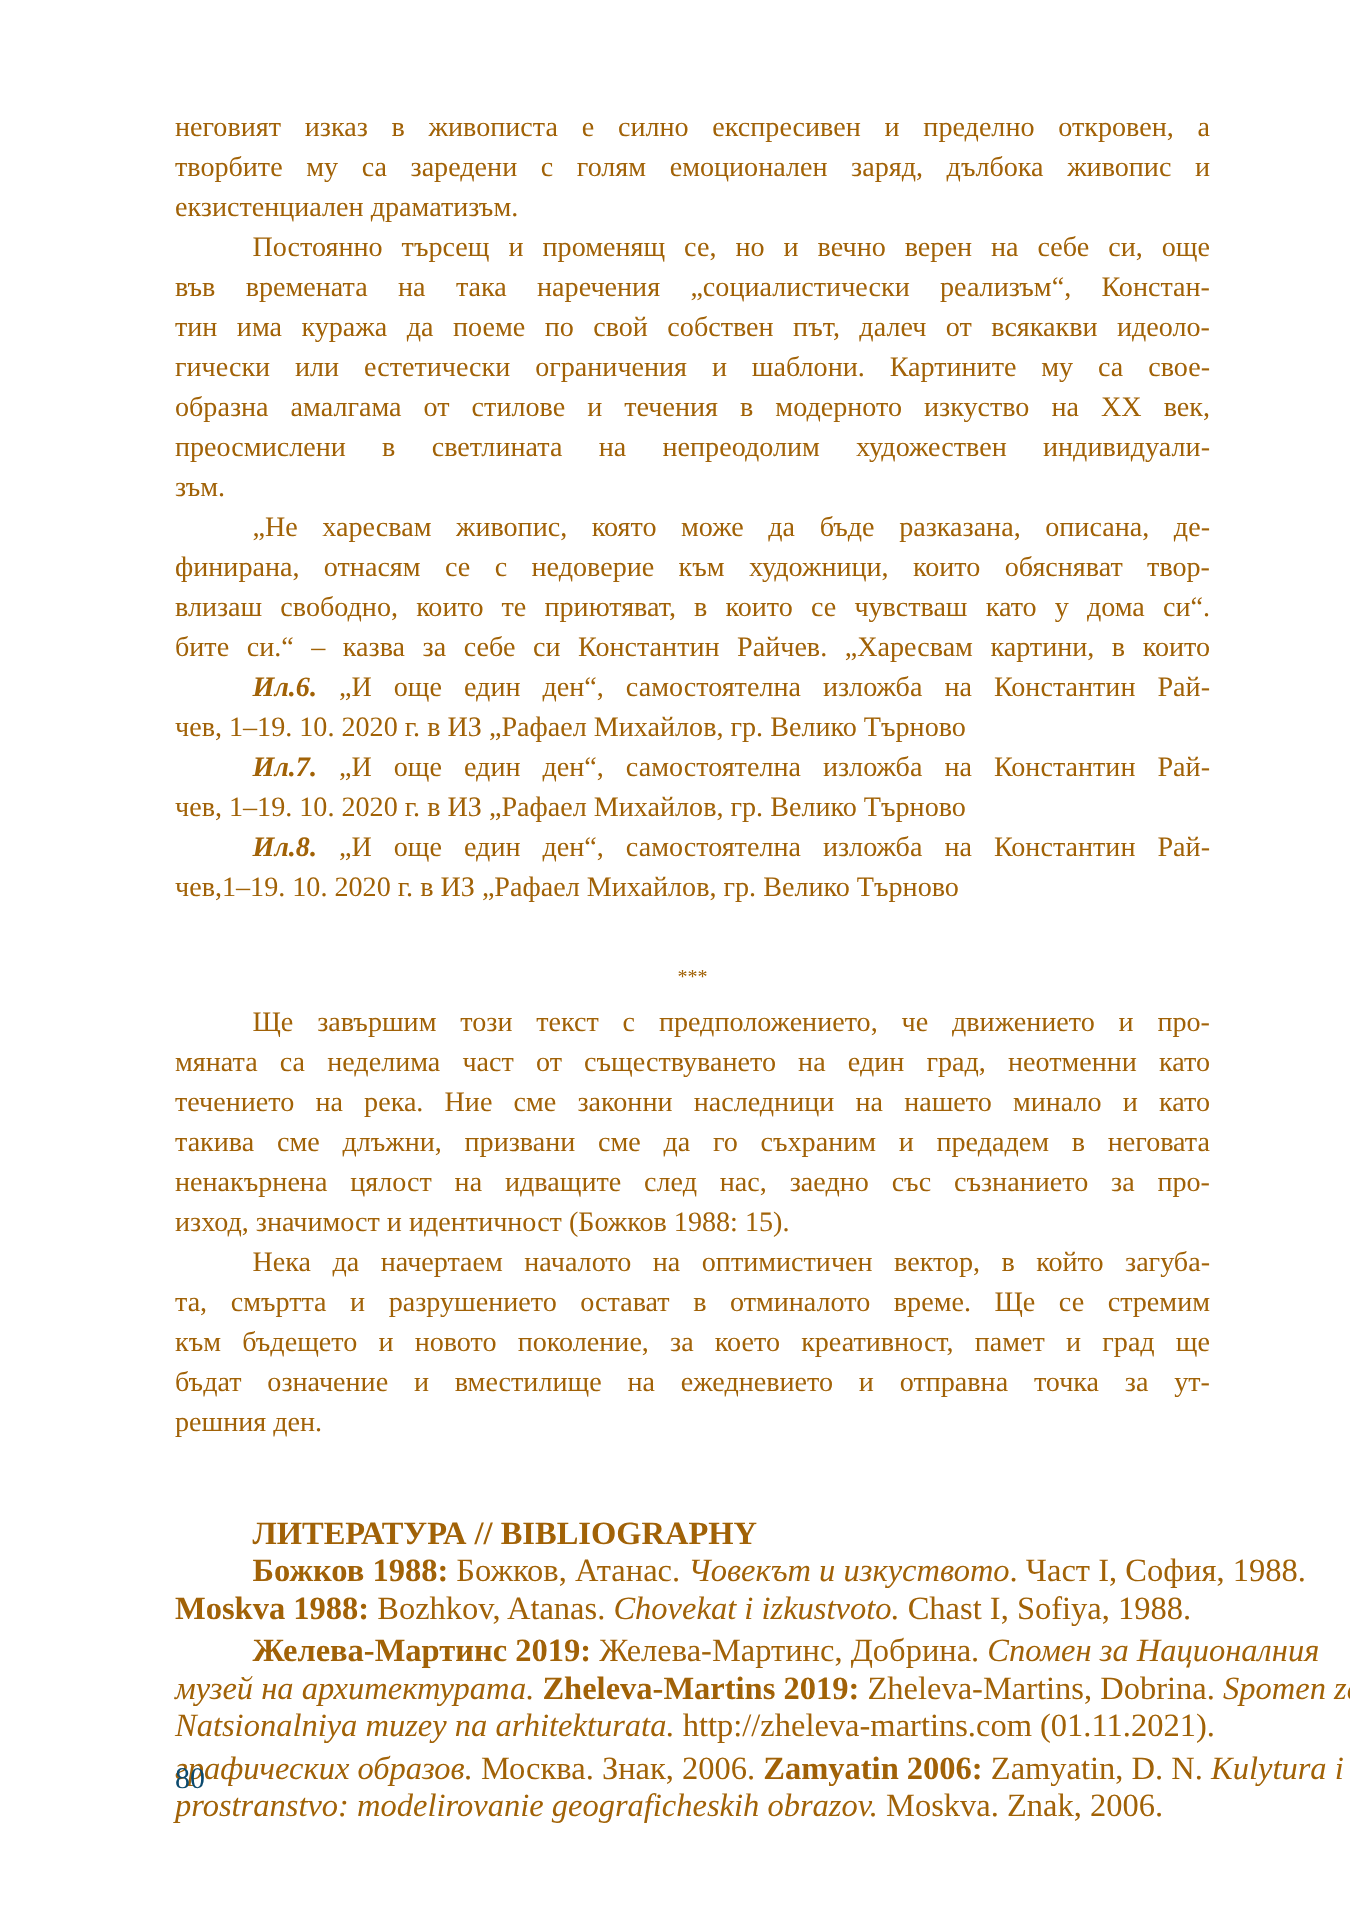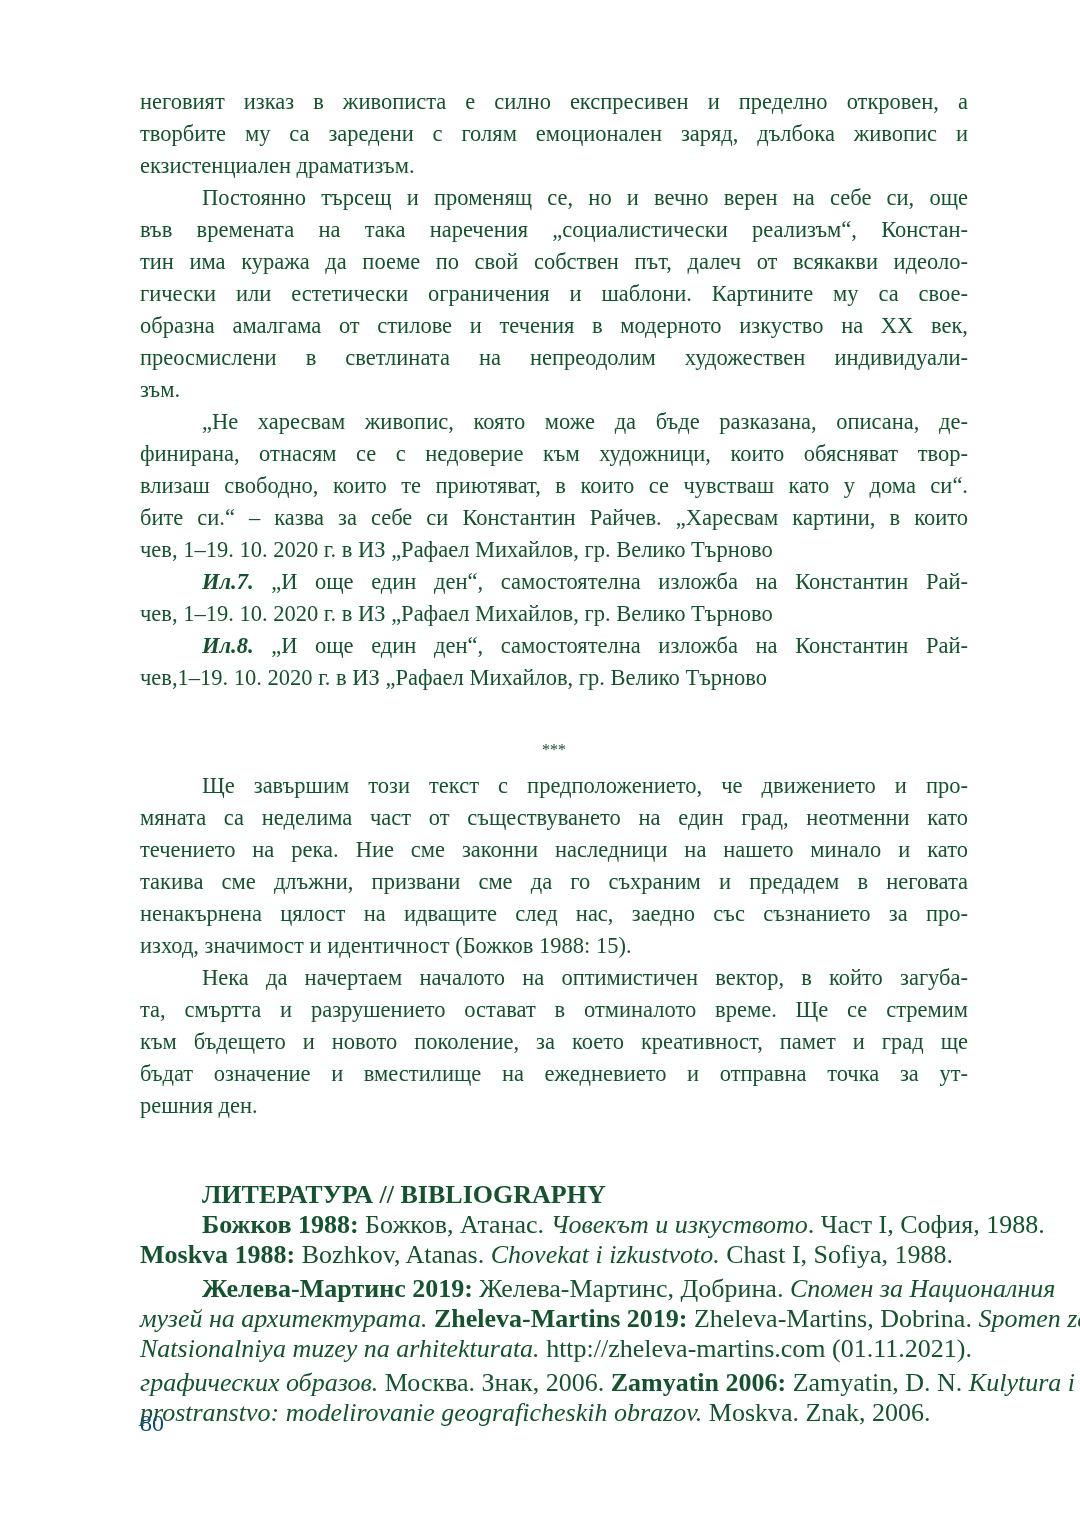--- a/index.html
+++ b/index.html
@@ -1,20 +1,20 @@
 <!DOCTYPE html>
 <html><head>
 <meta charset="utf-8">
 <style>
   html, body { margin: 0; padding: 0; background: #ffffff; }
   body { width: 1080px; height: 1534px; position: relative; overflow: hidden; }
   .page {
     position: absolute; left: 140px; top: 86px; width: 828px;
     font-family: "Liberation Serif", "DejaVu Serif", serif;
-    color: #14532d;
+    color: #a16207;
   }
   .body-text { font-size: 22.5px; line-height: 32px; }
   .line {
     display: block; white-space: nowrap; text-align: justify;
     text-align-last: justify; height: 32px; overflow: visible;
   }
   .line.last { text-align-last: left; }
   .indent { padding-left: 62px; }
   .sep { text-align: center; font-size: 16px; height: 32px; line-height: 32px; margin-top: 10px; margin-bottom: 4px; }
   .gap-small { height: 30px; }
@@ -50,20 +50,21 @@
     </div>
 
     <div>
       <span class="line indent">„Не харесвам живопис, която може да бъде разказана, описана, де-</span>
       <span class="line">финирана, отнасям се с недоверие към художници, които обясняват твор-</span>
       <span class="line">влизаш свободно, които те приютяват, в които се чувстваш като у дома си“.</span>
       <span class="line">бите си.“ – казва за себе си Константин Райчев. „Харесвам картини, в които</span>
     </div>
 
     <div>
+      <span class="line indent"><b><i>Ил.6.</i></b> <span>„И още един ден“, самостоятелна изложба на Константин Рай-</span></span>
       <span class="line last">чев, 1–19. 10. 2020 г. в ИЗ „Рафаел Михайлов, гр. Велико Търново</span>
     </div>
     <div>
       <span class="line indent"><b><i>Ил.7.</i></b> <span>„И още един ден“, самостоятелна изложба на Константин Рай-</span></span>
       <span class="line last">чев, 1–19. 10. 2020 г. в ИЗ „Рафаел Михайлов, гр. Велико Търново</span>
     </div>
     <div>
       <span class="line indent"><b><i>Ил.8.</i></b> <span>„И още един ден“, самостоятелна изложба на Константин Рай-</span></span>
       <span class="line last">чев,1–19. 10. 2020 г. в ИЗ „Рафаел Михайлов, гр. Велико Търново</span>
     </div>

